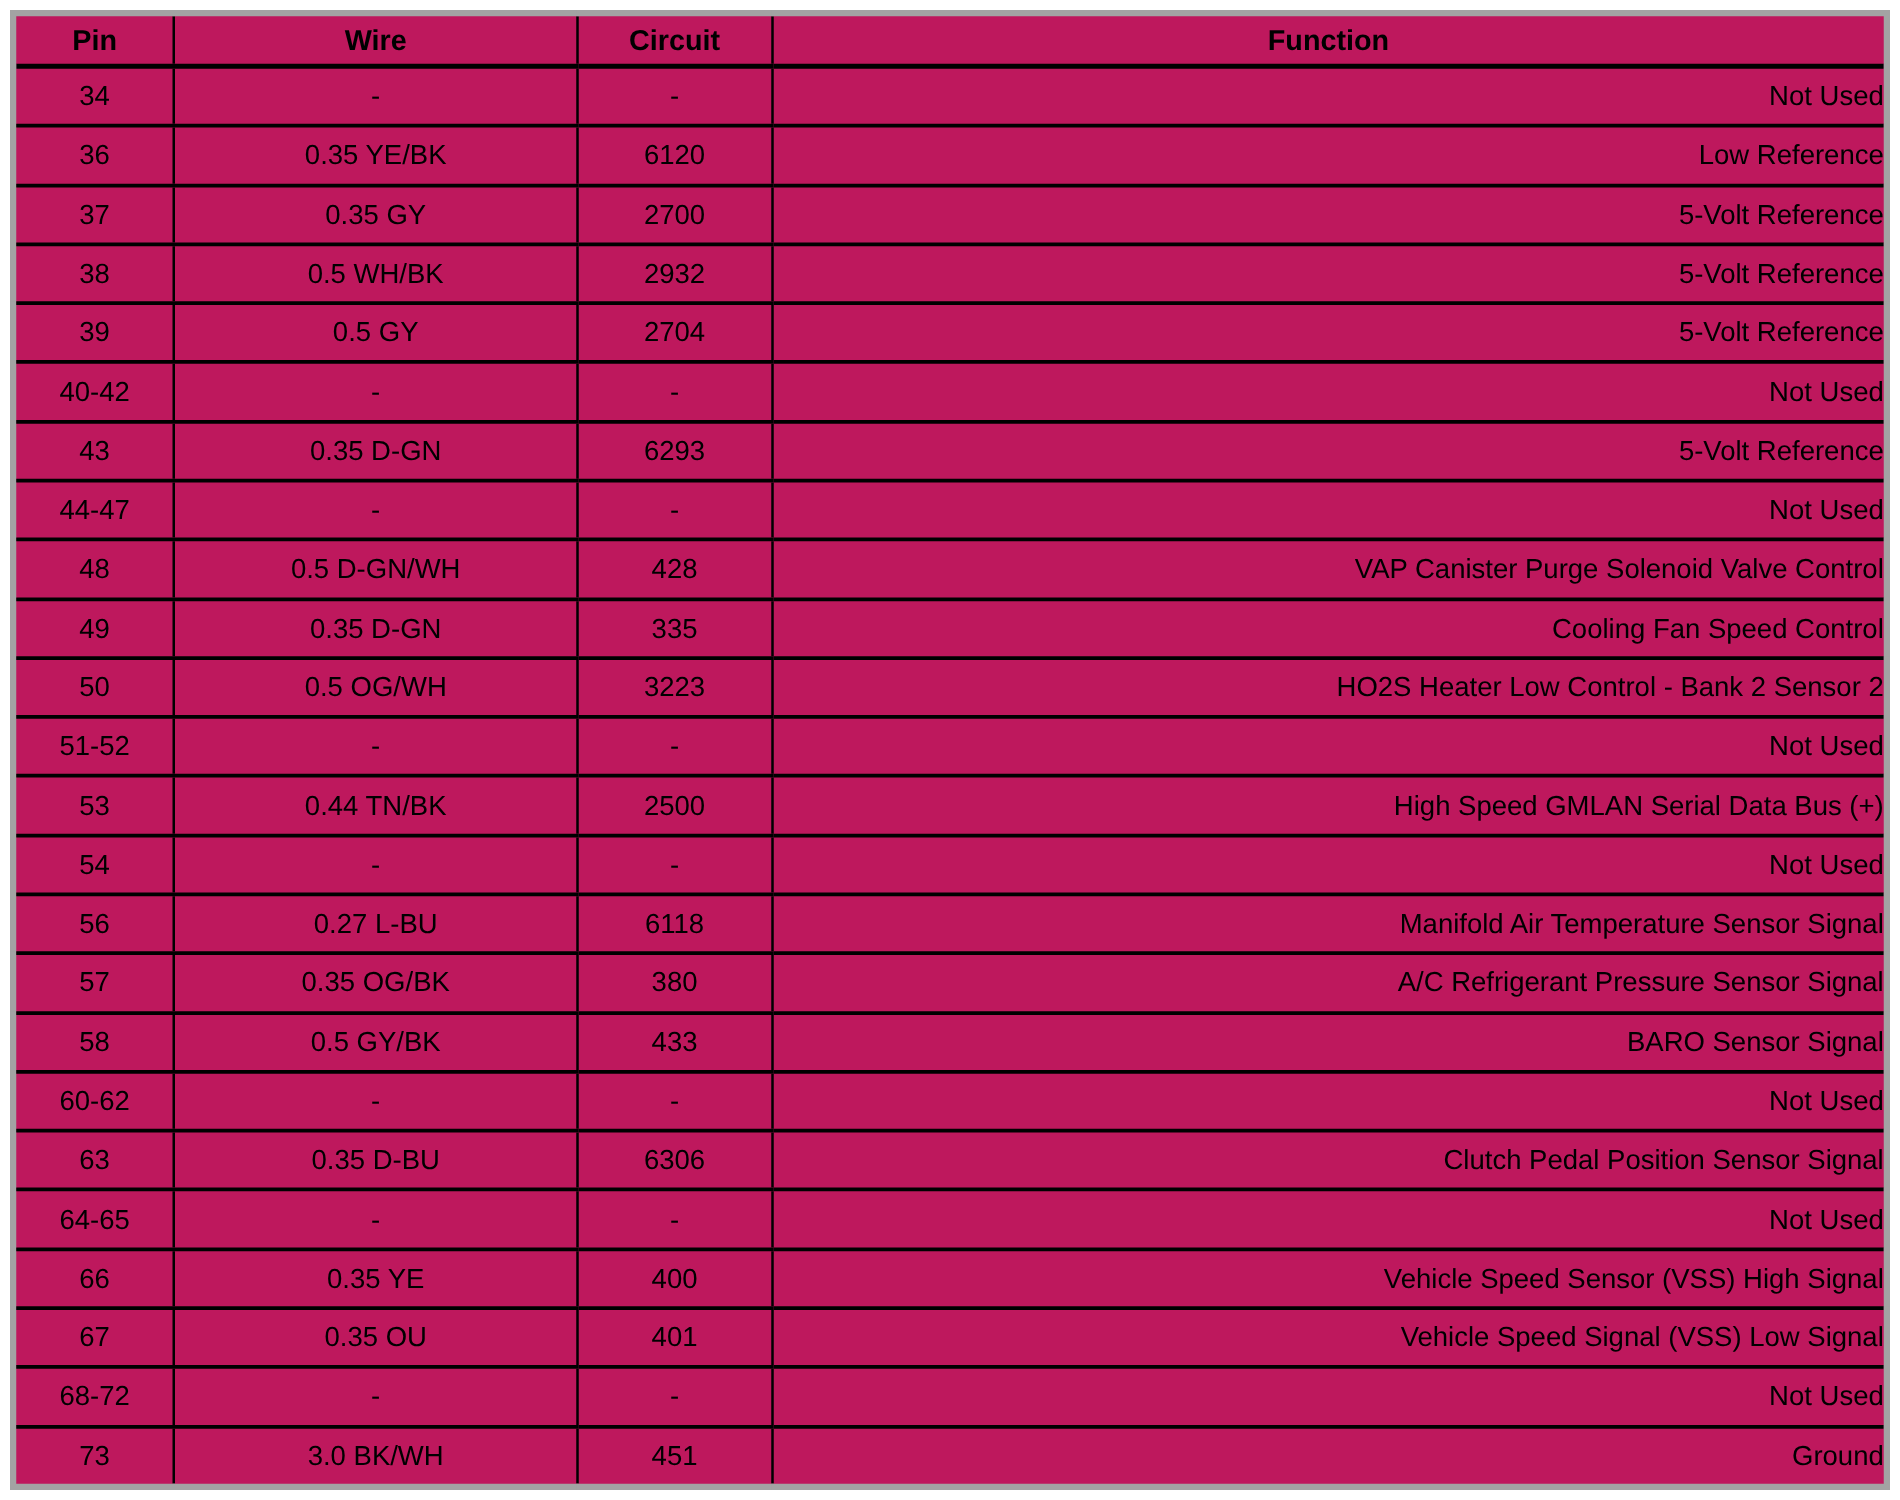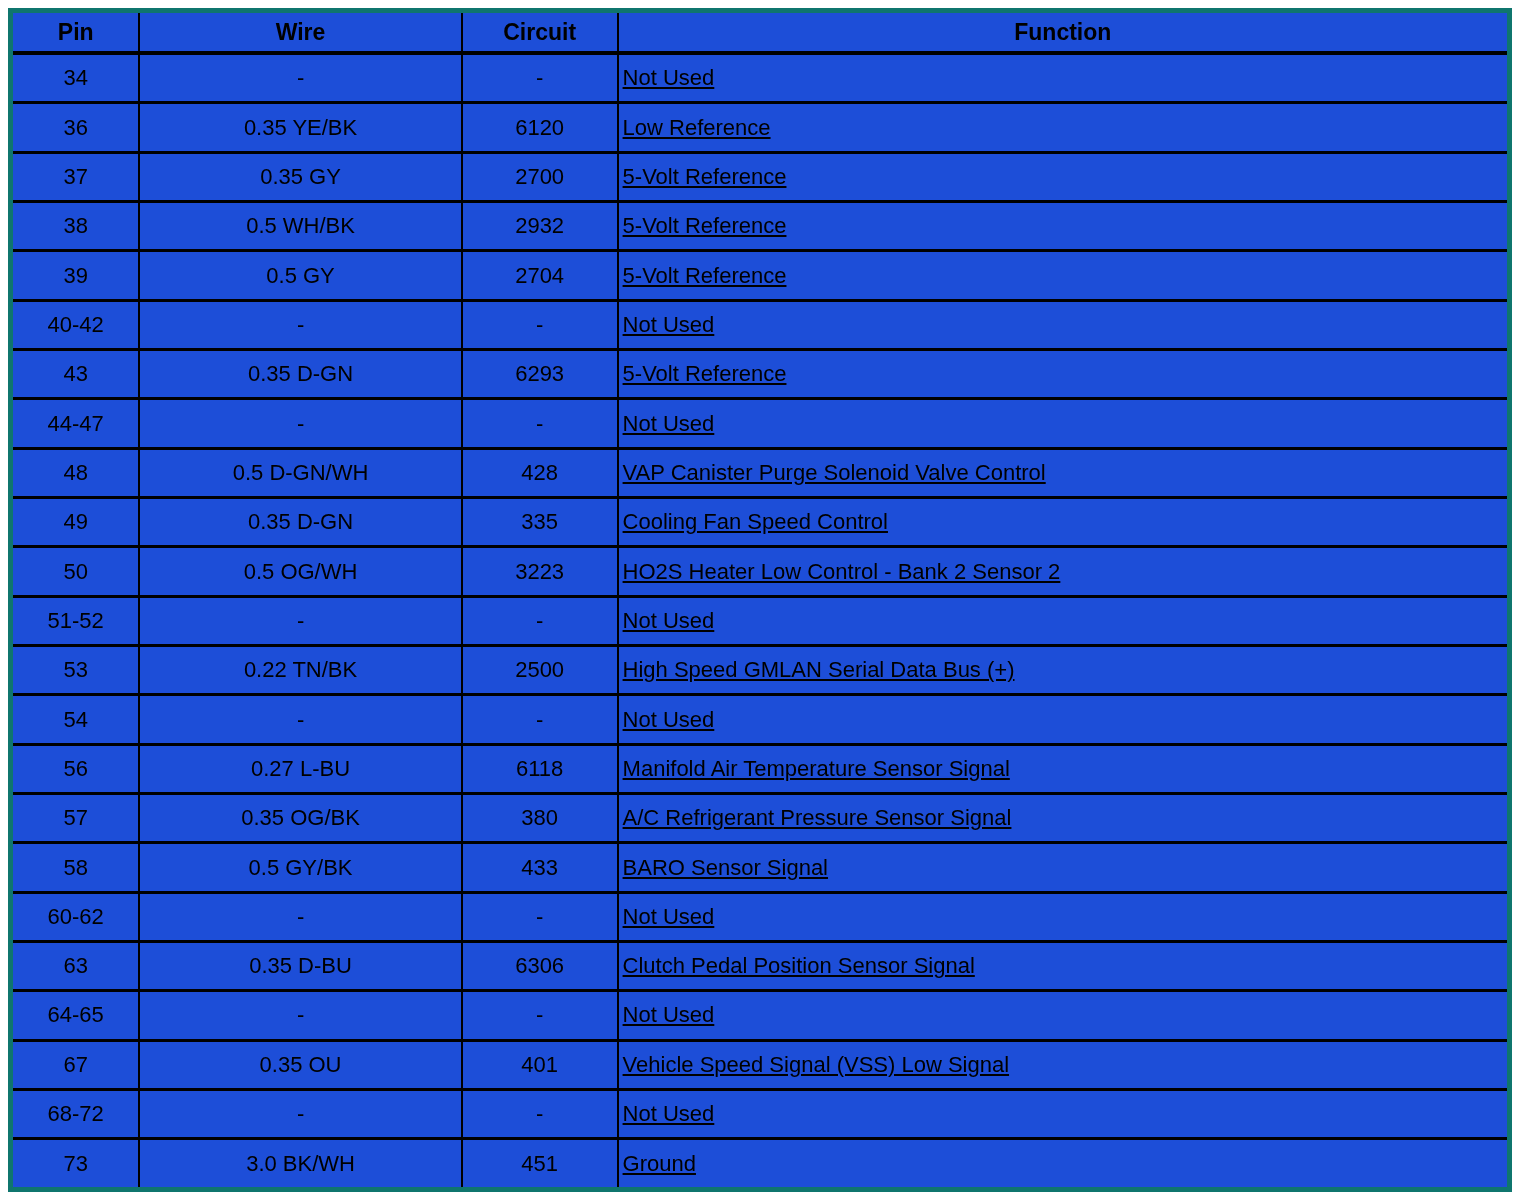--- a/index.html
+++ b/index.html
@@ -15,22 +15,22 @@
     box-sizing: border-box;
     width: 1520px;
     height: 1200px;
     padding: 8px;
   }
   table.pinout {
     border-collapse: collapse;
     table-layout: fixed;
     width: 100%;
     height: 100%;
-    border: 5px solid #0f766e;
-    background: #1d4ed8;
+    border: 5px solid #a3a3a3;
+    background: #be185d;
   }
   col.col-pin     { width: 8.6%;  }
   col.col-wire    { width: 21.5%; }
   col.col-circuit { width: 10.4%; }
   col.col-func    { width: 59.5%; }
 
   th, td {
     border: 3px solid #000000;
     border-left-width: 2px;
     border-right-width: 2px;
@@ -46,23 +46,22 @@
     text-align: center;
     border-bottom-width: 4px;
   }
   tbody td {
     height: 38px;
     font-size: 22px;
     font-weight: normal;
     text-align: center;
   }
   tbody td.func {
-    text-align: left;
+    text-align: right;
     padding-left: 4px;
-    text-decoration: underline;
   }
 </style>
 </head>
 <body>
 
 <div class="page">
   <table class="pinout">
     <colgroup>
       <col class="col-pin">
       <col class="col-wire">
@@ -145,21 +144,21 @@
           <td class="func">HO2S Heater Low Control - Bank 2 Sensor 2</td>
         </tr>
         <tr>
           <td>51-52</td>
           <td>-</td>
           <td>-</td>
           <td class="func">Not Used</td>
         </tr>
         <tr>
           <td>53</td>
-          <td>0.22 TN/BK</td>
+          <td>0.44 TN/BK</td>
           <td>2500</td>
           <td class="func">High Speed GMLAN Serial Data Bus (+)</td>
         </tr>
         <tr>
           <td>54</td>
           <td>-</td>
           <td>-</td>
           <td class="func">Not Used</td>
         </tr>
         <tr>
@@ -190,20 +189,26 @@
           <td>63</td>
           <td>0.35 D-BU</td>
           <td>6306</td>
           <td class="func">Clutch Pedal Position Sensor Signal</td>
         </tr>
         <tr>
           <td>64-65</td>
           <td>-</td>
           <td>-</td>
           <td class="func">Not Used</td>
+        </tr>
+        <tr>
+          <td>66</td>
+          <td>0.35 YE</td>
+          <td>400</td>
+          <td class="func">Vehicle Speed Sensor (VSS) High Signal</td>
         </tr>
         <tr>
           <td>67</td>
           <td>0.35 OU</td>
           <td>401</td>
           <td class="func">Vehicle Speed Signal (VSS) Low Signal</td>
         </tr>
         <tr>
           <td>68-72</td>
           <td>-</td>

